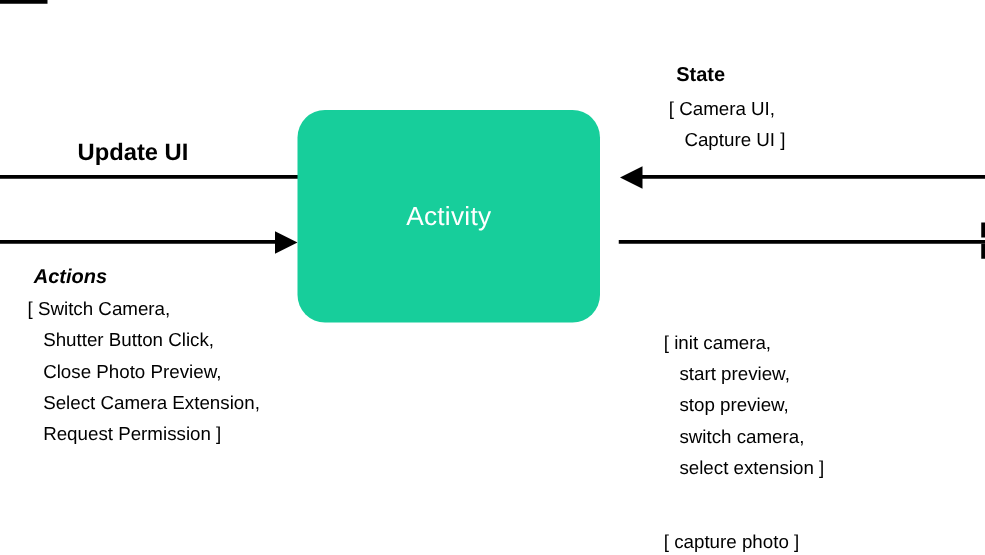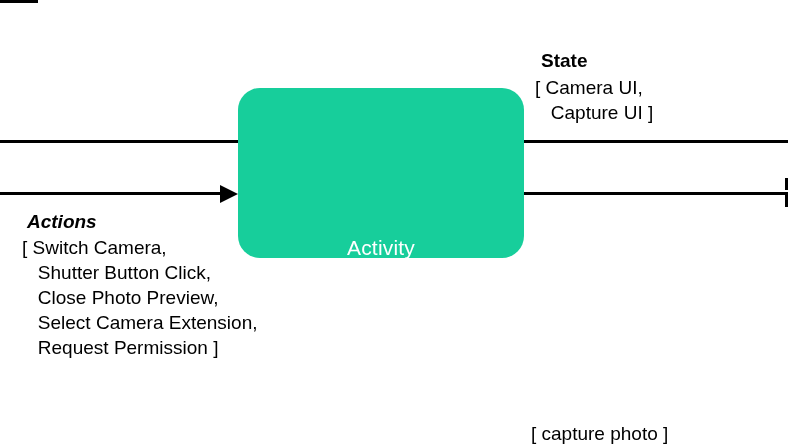--- a/index.html
+++ b/index.html
@@ -24,25 +24,25 @@
     width: 38px;
     height: 3px;
     background: #000000;
   }
 
   
   .activity-box {
     position: absolute;
     left: 238px;
     top: 88px;
-    width: 286px;
+    width: 242px;
     height: 170px;
     border-radius: 22px;
     display: flex;
-    align-items: flex-end;
+    align-items: center;
     justify-content: center;
   }
   .activity-label {
     color: #ffffff;
     font-size: 21px;
     font-weight: 400;
     letter-spacing: 0.2px;
     line-height: 1;
   }
 
@@ -74,29 +74,29 @@
     border-top: 9px solid transparent;
     border-bottom: 9px solid transparent;
     border-right: 18px solid #000000;
   }
 
   
   .txt {
     position: absolute;
     white-space: pre;
     color: #000000;
-    font-size: 19px;
+    font-size: 15px;
     line-height: 25px;
   }
   .txt.bold {
     font-weight: bold;
   }
   .txt.head {
     font-weight: bold;
-    font-size: 19px;
+    font-size: 16px;
   }
 
   .label-update-ui {
     left: 62px;
     top: 110px;
     font-size: 19px;
   }
   .label-state {
     left: 541px;
     top: 48px;
@@ -131,20 +131,21 @@
   }
 </style>
 </head>
 <body>
 
 <div id="canvas" style="background: rgb(255, 255, 255);">
 
   <div class="top-rule" style="background: rgb(0, 0, 0);"></div>
 
   <div class="line" style="left: 0px; top: 140px; width: 239px; background: rgb(0, 0, 0);"></div>
+  <div class="txt bold label-update-ui">Update UI</div>
 
   <div class="line" style="left: 0px; top: 192px; width: 222px; background: rgb(0, 0, 0);"></div>
   <div class="arrow-right" style="left: 220px; top: 184.5px; border-left-color: rgb(0, 0, 0);"></div>
 
   <div class="txt head block-actions-head">Actions</div>
   <div class="txt block-actions-list">[ Switch Camera,
    Shutter Button Click,
    Close Photo Preview,
    Select Camera Extension,
    Request Permission ]</div>
@@ -153,19 +154,24 @@
   <div class="arrow-left" style="left: 496px; top: 132.5px; border-right-color: rgb(0, 0, 0);"></div>
 
   <div class="txt head label-state">State</div>
   <div class="txt block-state-list">[ Camera UI,
    Capture UI ]</div>
 
   <div class="line" style="left: 495px; top: 192px; width: 293px; background: rgb(0, 0, 0);"></div>
   <div class="tick" style="left: 785px; top: 178px; height: 12px; background: rgb(0, 0, 0);"></div>
   <div class="tick" style="left: 785px; top: 195px; height: 12px; background: rgb(0, 0, 0);"></div>
 
+  <div class="txt block-ops-list">[ init camera,
+   start preview,
+   stop preview,
+   switch camera,
+   select extension ]</div>
   <div class="txt block-ops-capture">[ capture photo ]</div>
 
   <div class="activity-box" id="activity-box" style="background: rgb(23, 206, 155);">
     <span class="activity-label" style="color: rgb(255, 255, 255);">Activity</span>
   </div>
 
 </div>
 
 </body></html>

